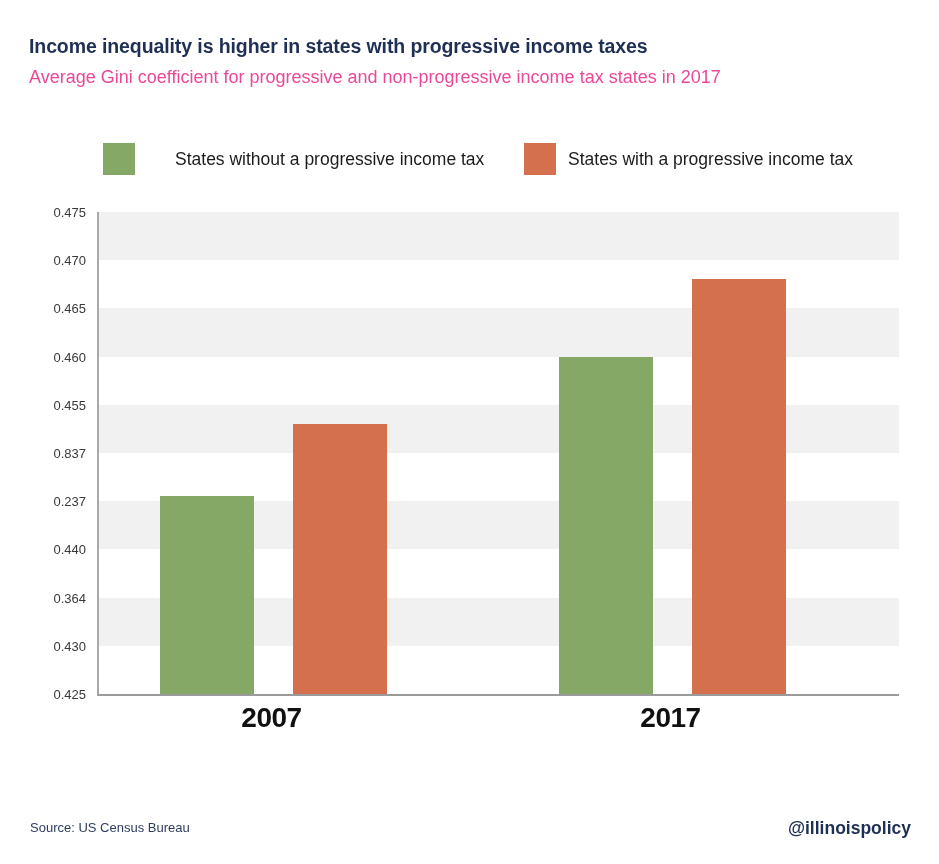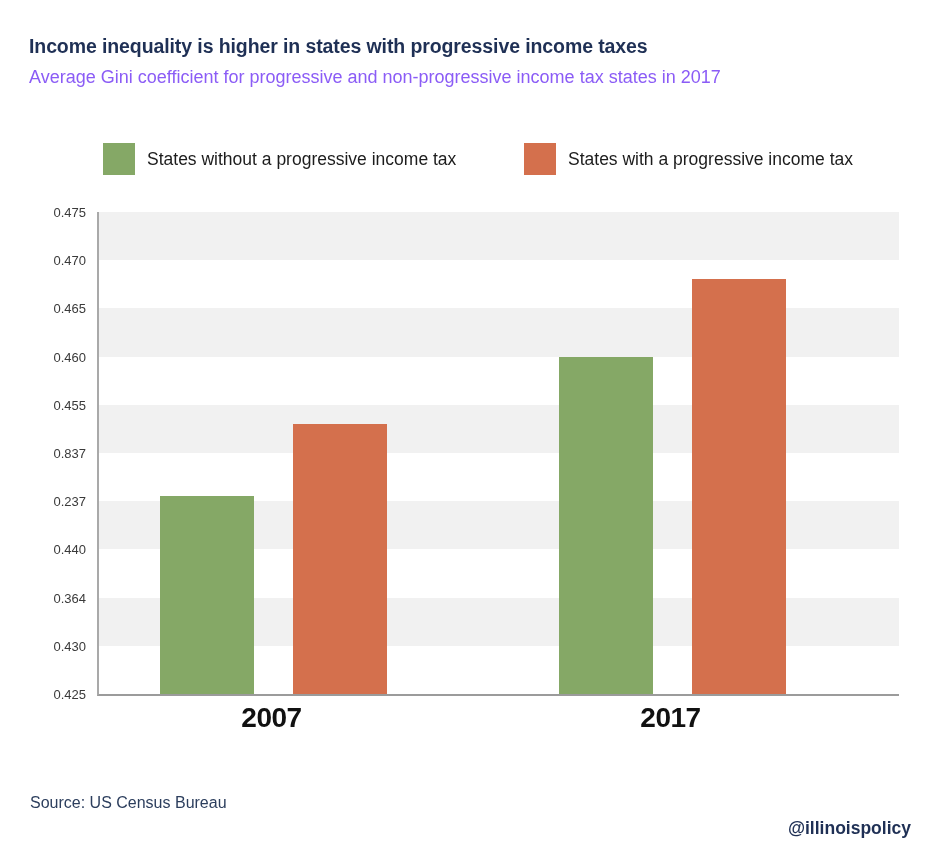--- a/index.html
+++ b/index.html
@@ -26,42 +26,42 @@
     font-size: 19.5px;
     font-weight: bold;
     color: #1f3055;
     letter-spacing: -0.1px;
     line-height: 24px;
     white-space: nowrap;
   }
   #chart-subtitle {
     font-size: 18px;
     font-weight: normal;
-    color: #8b5cf6;
+    color: #ec4899;
     line-height: 24px;
     margin-top: 7px;
     white-space: nowrap;
   }
 
   
   #legend {
     position: absolute;
     left: 103px;
     top: 143px;
     width: 800px;
     height: 34px;
   }
   .legend-item {
     position: absolute;
     top: 0;
     height: 32px;
     display: flex;
     align-items: center;
   }
-  .legend-item.item-0 { left: 0px; }
+  .legend-item.item-0 { left: 0px; gap: 28px; }
   .legend-item.item-1 { left: 421px; }
   .legend-swatch {
     width: 32px;
     height: 32px;
     flex: 0 0 auto;
   }
   .legend-label {
     margin-left: 12px;
     font-size: 17.5px;
     color: #1c1c1c;
@@ -124,22 +124,22 @@
     font-weight: bold;
     color: #111111;
     text-align: center;
     letter-spacing: -0.5px;
   }
 
   
   #footer-source {
     position: absolute;
     left: 30px;
-    top: 794px;
-    font-size: 16px;
+    top: 820px;
+    font-size: 13px;
     color: #2c3e5d;
     white-space: nowrap;
   }
   #footer-handle {
     position: absolute;
     right: 28px;
     top: 818px;
     font-size: 17.5px;
     font-weight: bold;
     color: #1f3055;

